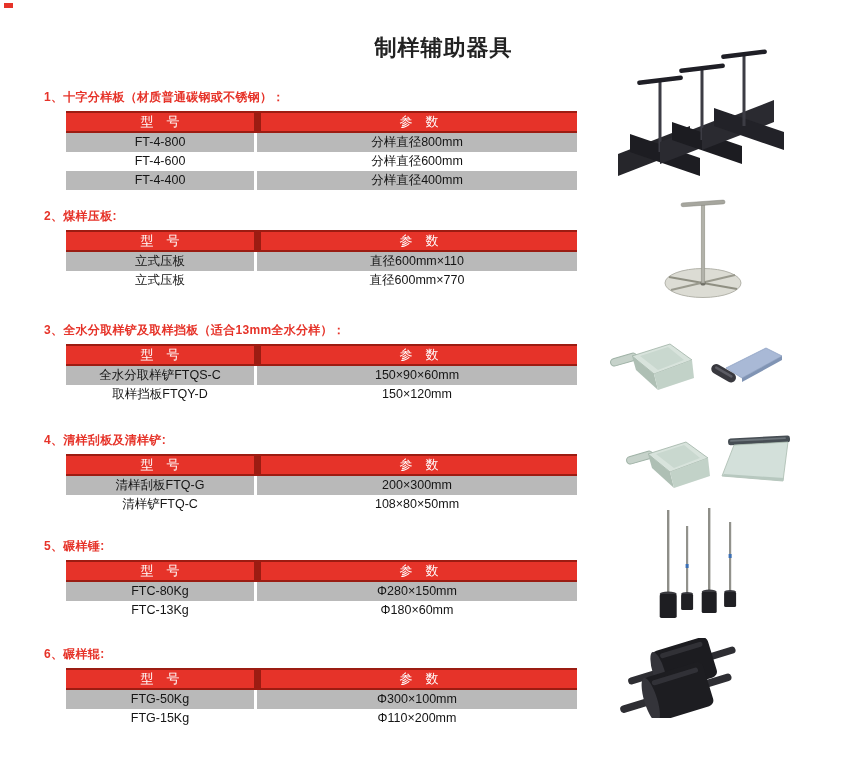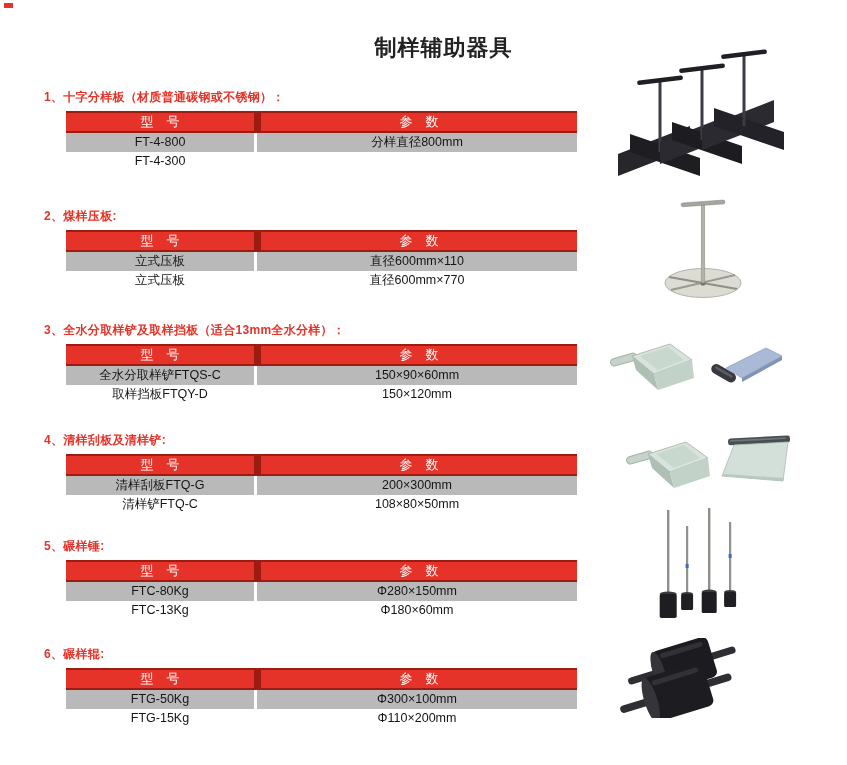--- a/index.html
+++ b/index.html
@@ -43,21 +43,26 @@
     <div class="tbl">
       <div class="thead">
         <div class="th c1">型　号</div>
         <div class="th c2">参　数</div>
       </div>
       <div class="tr odd">
         <div class="td c1">FT-4-800</div>
         <div class="td c2">分样直径800mm</div>
       </div>
       <div class="tr even">
-        <div class="td c1">FT-4-300</div>
+        <div class="td c1">FT-4-600</div>
+        <div class="td c2">分样直径600mm</div>
+      </div>
+      <div class="tr odd">
+        <div class="td c1">FT-4-400</div>
+        <div class="td c2">分样直径400mm</div>
       </div>
     </div>
   </section>
 
   <section class="sec" style="top:206px">
     <h2 class="sec-h">2、煤样压板:</h2>
     <div class="tbl">
       <div class="thead">
         <div class="th c1">型　号</div>
         <div class="th c2">参　数</div>

